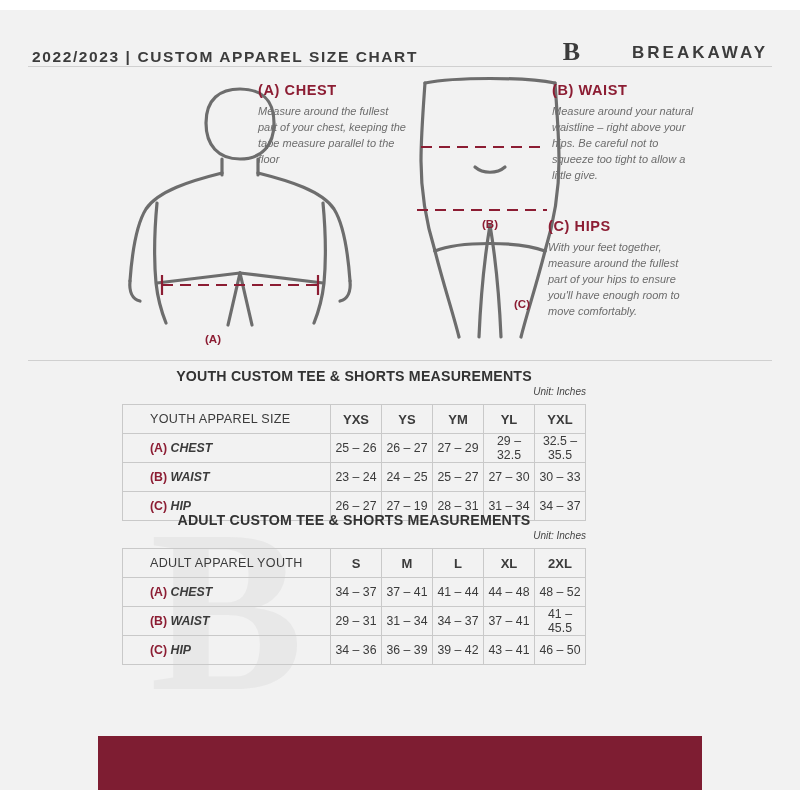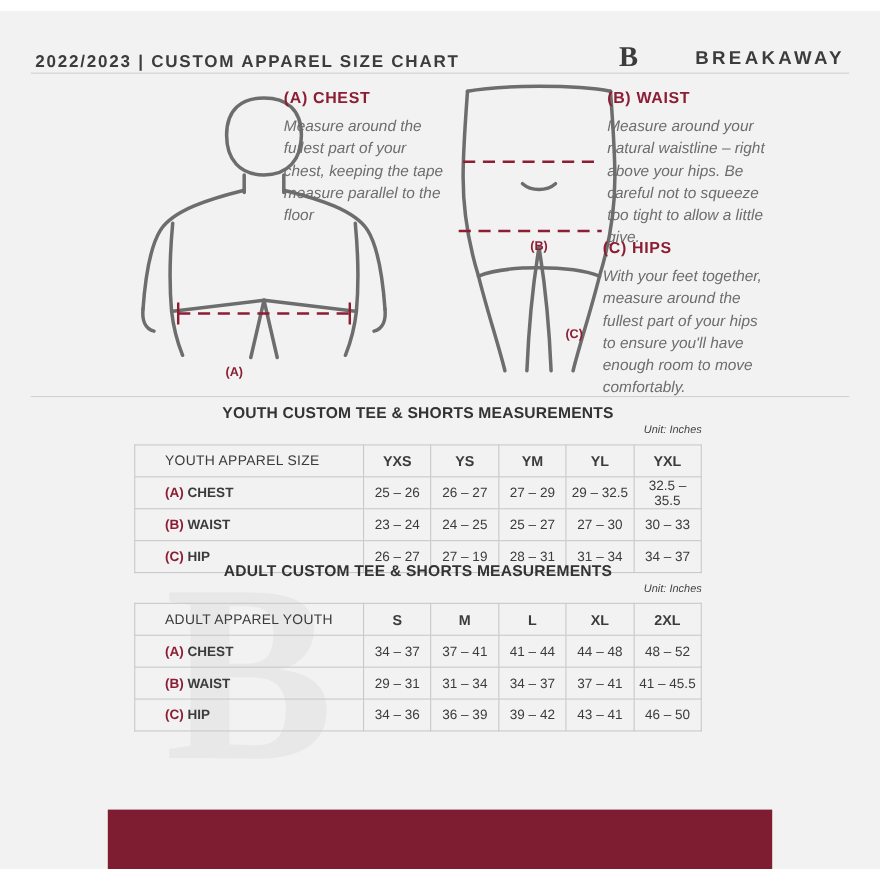--- a/index.html
+++ b/index.html
@@ -108,38 +108,38 @@
   }
   .note-title {
     color: #8c1d33;
     font-weight: bold;
     font-size: 14.5px;
     letter-spacing: 0.6px;
     margin-bottom: 6px;
   }
   .note-body {
     color: #6d6d6d;
-    font-size: 14px;
+    font-size: 11px;
     font-style: italic;
     line-height: 1.45;
   }
   .note-chest { left: 258px; top: 12px; }
   .note-waist { left: 552px; top: 12px; }
   .note-hips  { left: 548px; top: 148px; }
   .tag {
     position: absolute;
     color: #8c1d33;
     font-size: 11.5px;
     font-weight: bold;
   }
   
   .section {
     position: absolute;
     left: 122px;
-    width: 516px;
+    width: 464px;
   }
   .sect-youth { top: 368px; }
   .sect-adult { top: 512px; }
   .sect-title {
     text-align: center;
     font-size: 14.2px;
     font-weight: bold;
     color: #333333;
     letter-spacing: 0.2px;
   }
@@ -180,20 +180,21 @@
   }
   tbody td.first {
     font-weight: bold;
   }
   .lbl {
     color: #8c1d33;
     font-weight: bold;
   }
   .row-label-text {
     color: #3b3b3b;
+    font-style: italic;
   }
   
   .footer-bar {
     position: absolute;
     left: 98px;
     right: 98px;
     bottom: 10px;
     height: 54px;
     background: #7e1d32;
   }

